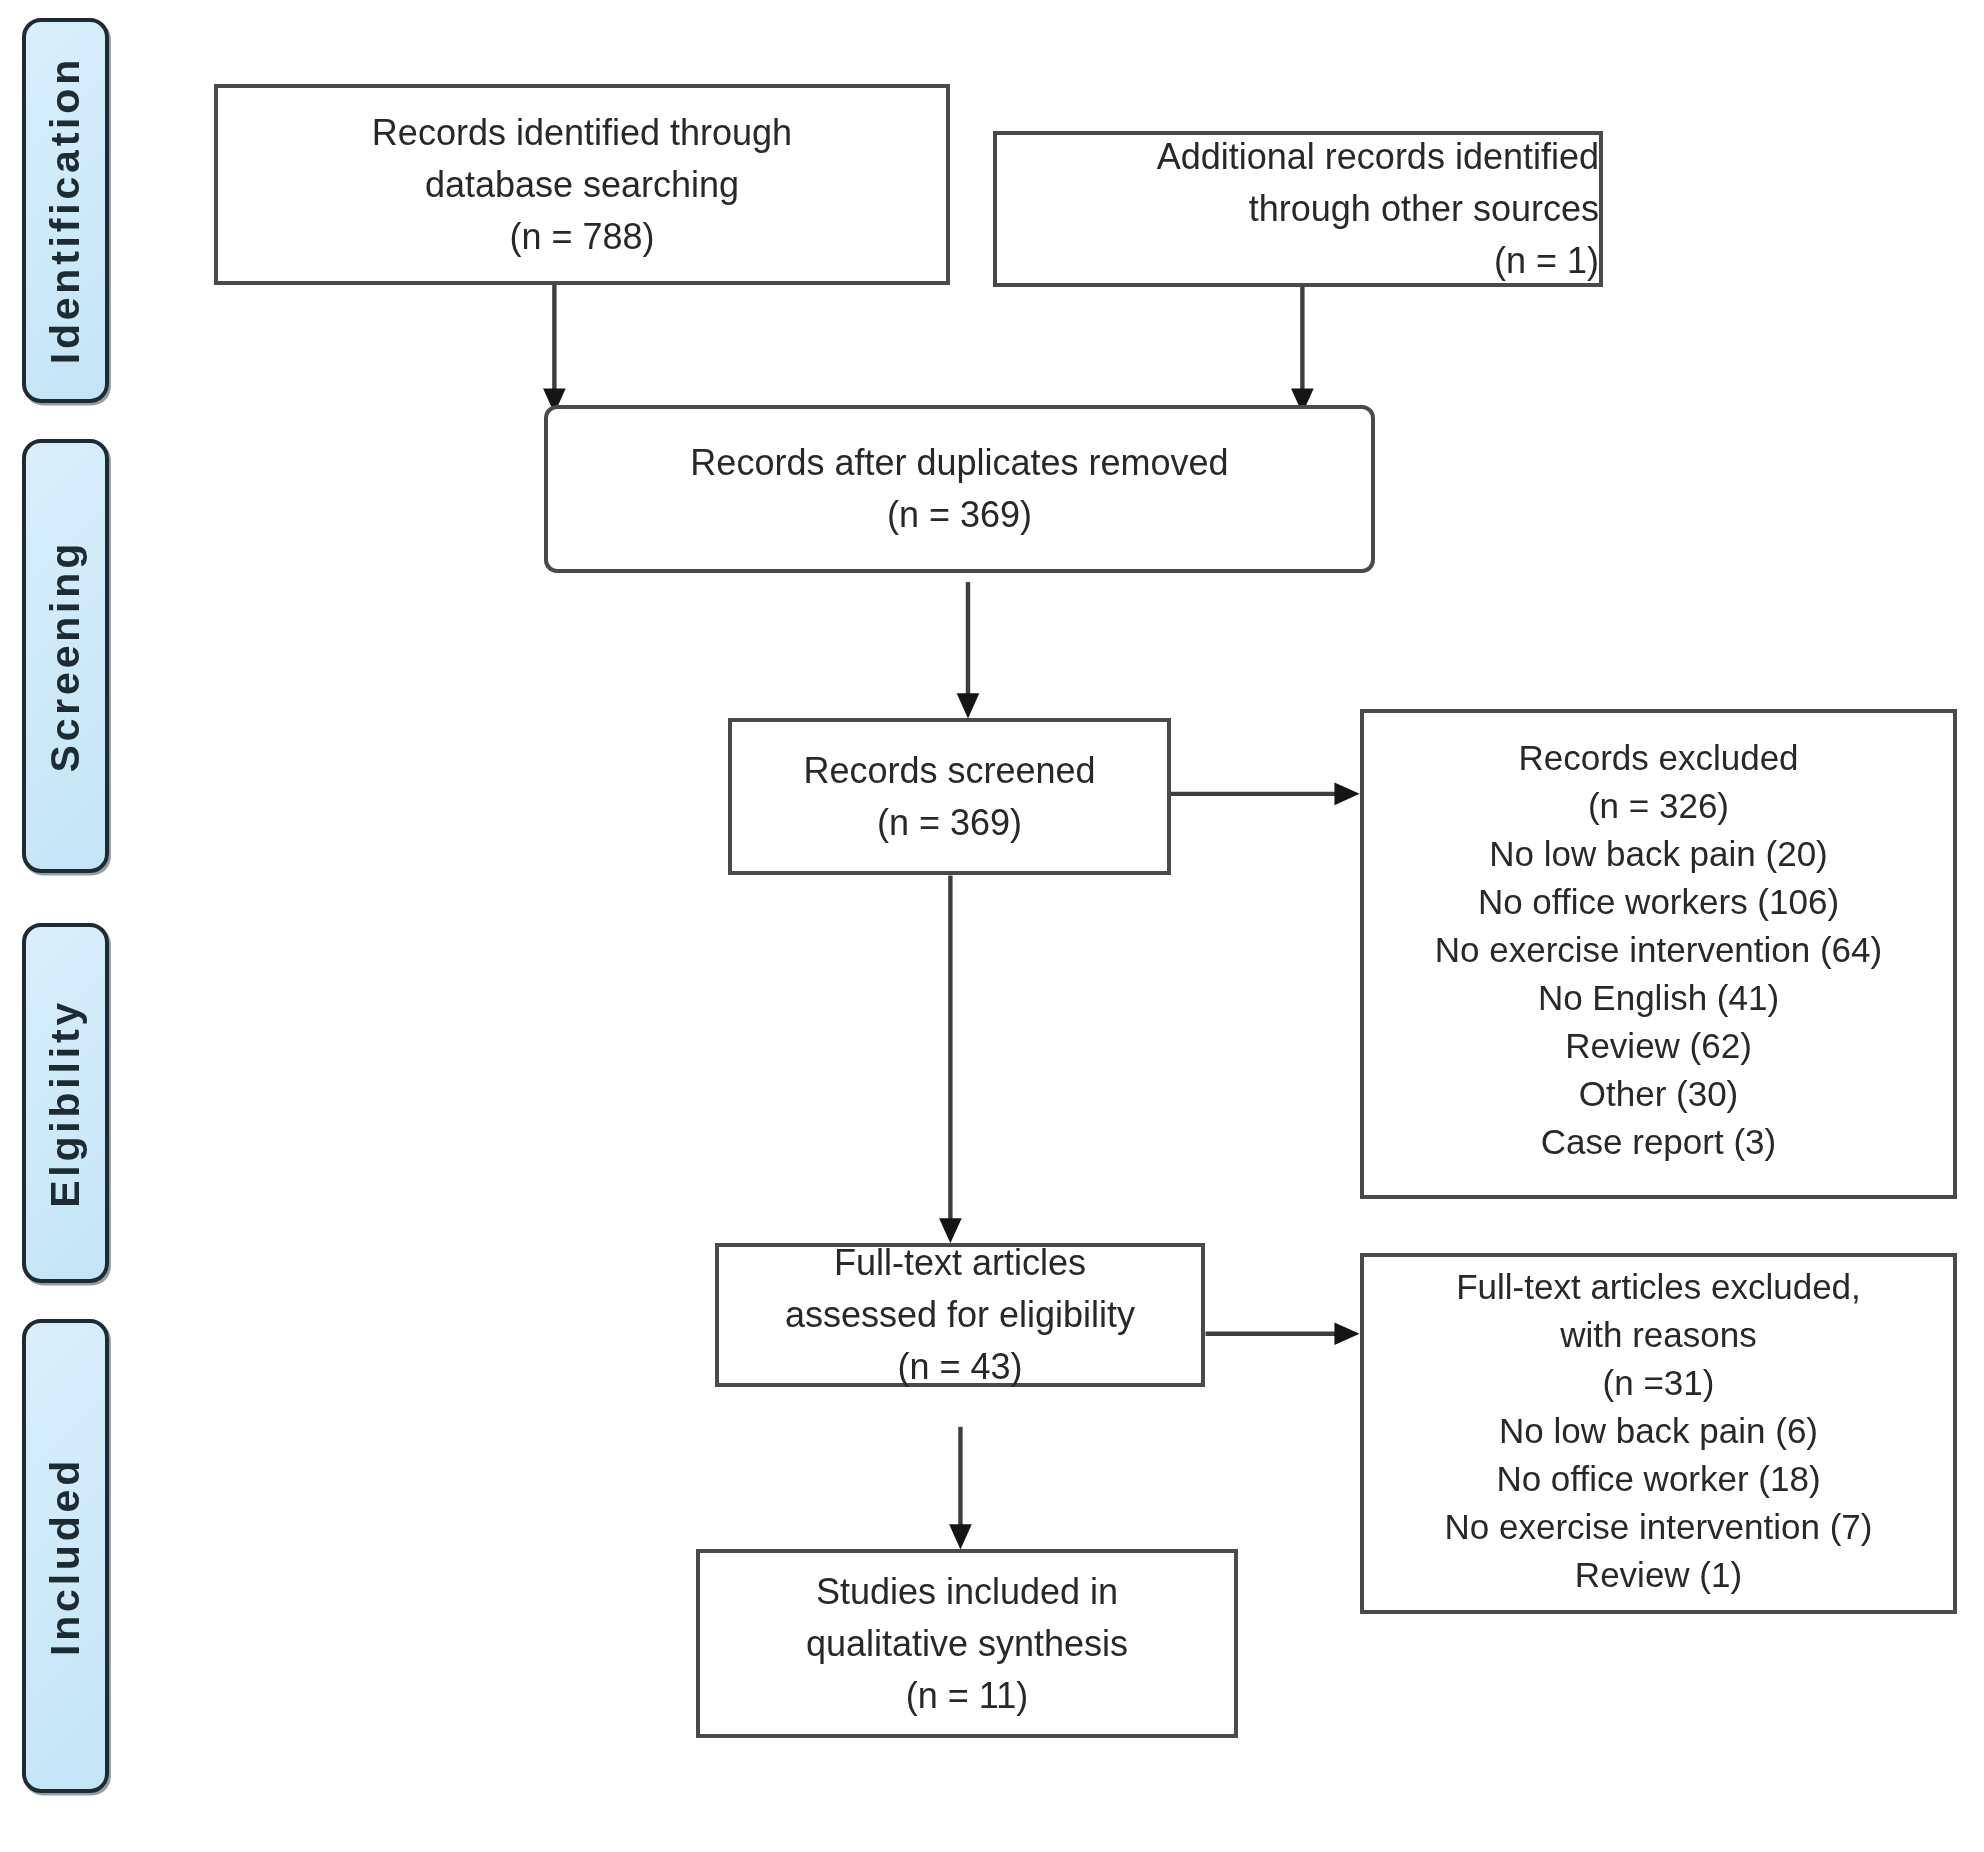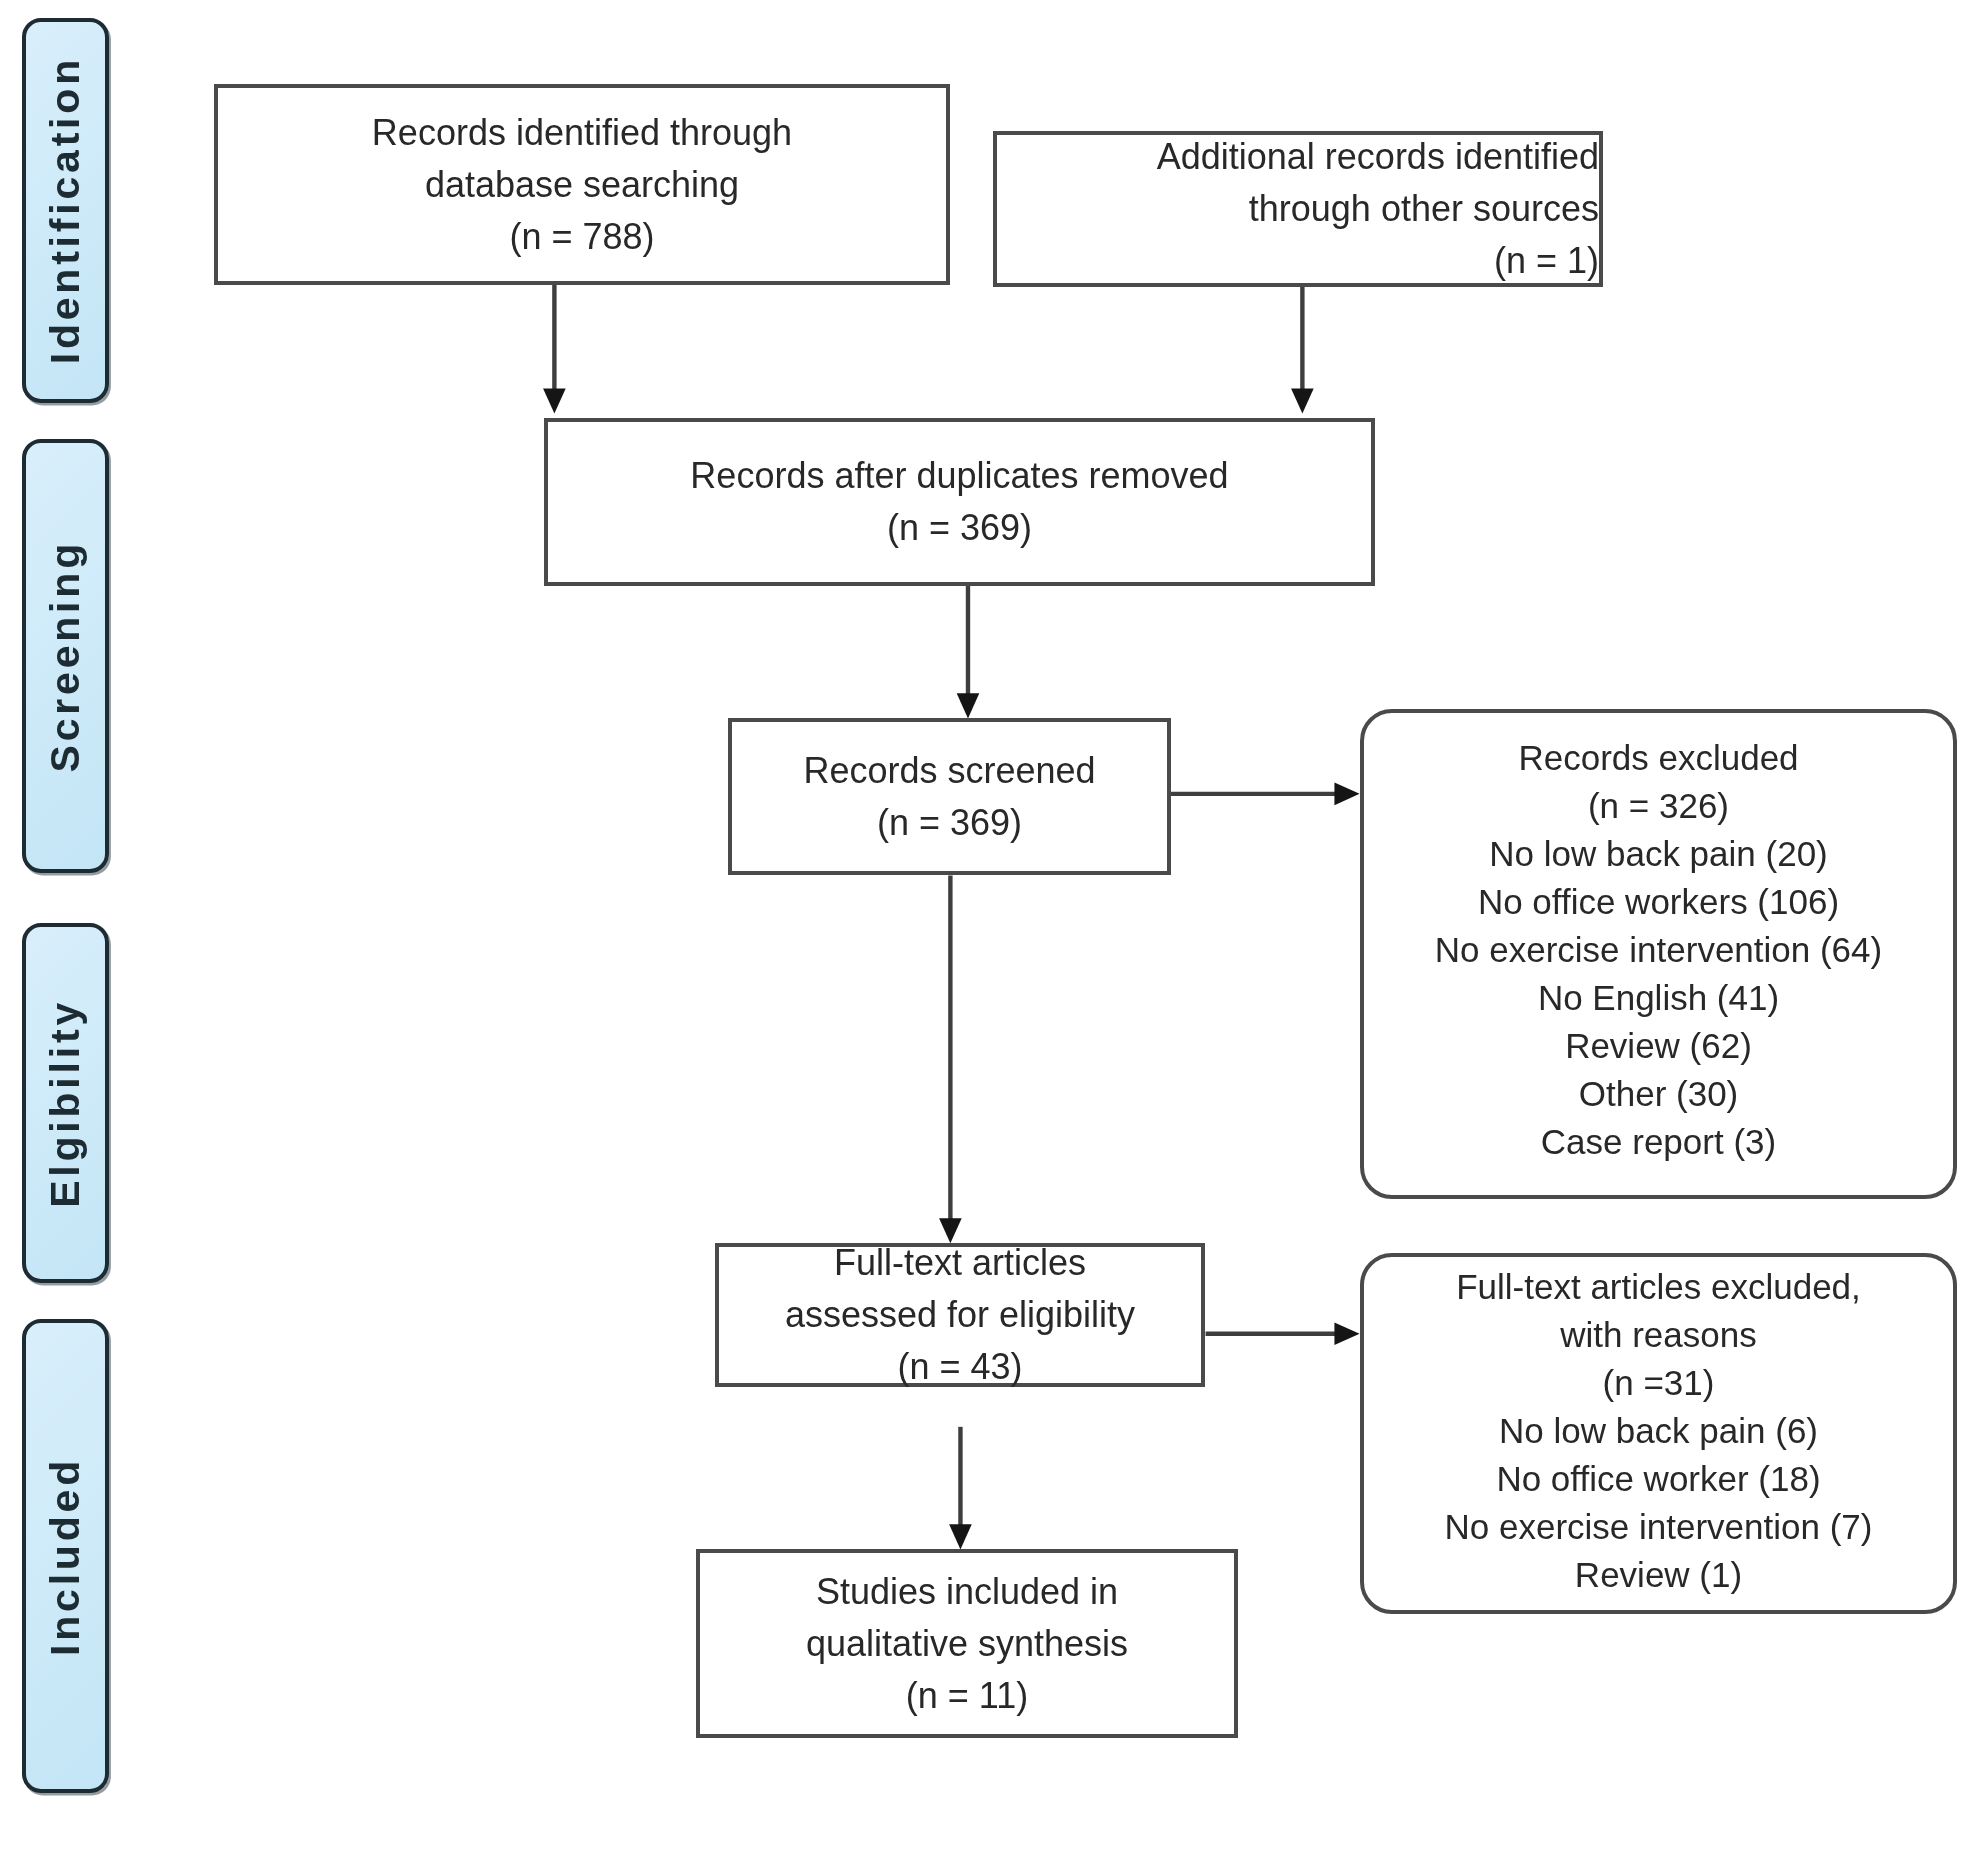--- a/index.html
+++ b/index.html
@@ -49,21 +49,21 @@
     background: #fff;
     border: 4.4px solid var(--box-border, #4a4a4a);
     color: var(--box-text, #282828);
     display: flex; flex-direction: column;
     align-items: center; justify-content: center;
     text-align: center;
     font-size: 36px; line-height: 52px;
   }
   .node.list {
     justify-content: flex-start;
-    font-size: 35px; line-height: 48px; border-radius: 32px;
+    font-size: 35px; line-height: 48px;
   }
   .node .ln { margin: 0; white-space: nowrap; }
   .node.list .pad-top-lg { margin-top: 21.4px; }
   .node.list .pad-top-sm { margin-top: 6.3px; }
 </style>
 </head>
 <body>
 
 <div class="canvas">
 
@@ -116,21 +116,21 @@
     <p class="ln">database searching</p>
     <p class="ln">(n = 788)</p>
   </div>
 
   <div class="node" style="left:993px; top:131px; width:610px; height:156px;align-items:flex-end;">
     <p class="ln">Additional records identified</p>
     <p class="ln">through other sources</p>
     <p class="ln">(n = 1)</p>
   </div>
 
-  <div class="node" style="left:544px; top:418px; width:831px; height:168px;">
+  <div class="node" style="left:544px; top:405px; width:831px; height:168px;border-radius:13px;">
     <p class="ln">Records after duplicates removed</p>
     <p class="ln">(n = 369)</p>
   </div>
 
   <div class="node" style="left:728px; top:718px; width:443px; height:157px;">
     <p class="ln">Records screened</p>
     <p class="ln">(n = 369)</p>
   </div>
 
   <div class="node list" style="left:1360px; top:709px; width:597px; height:490px;">

